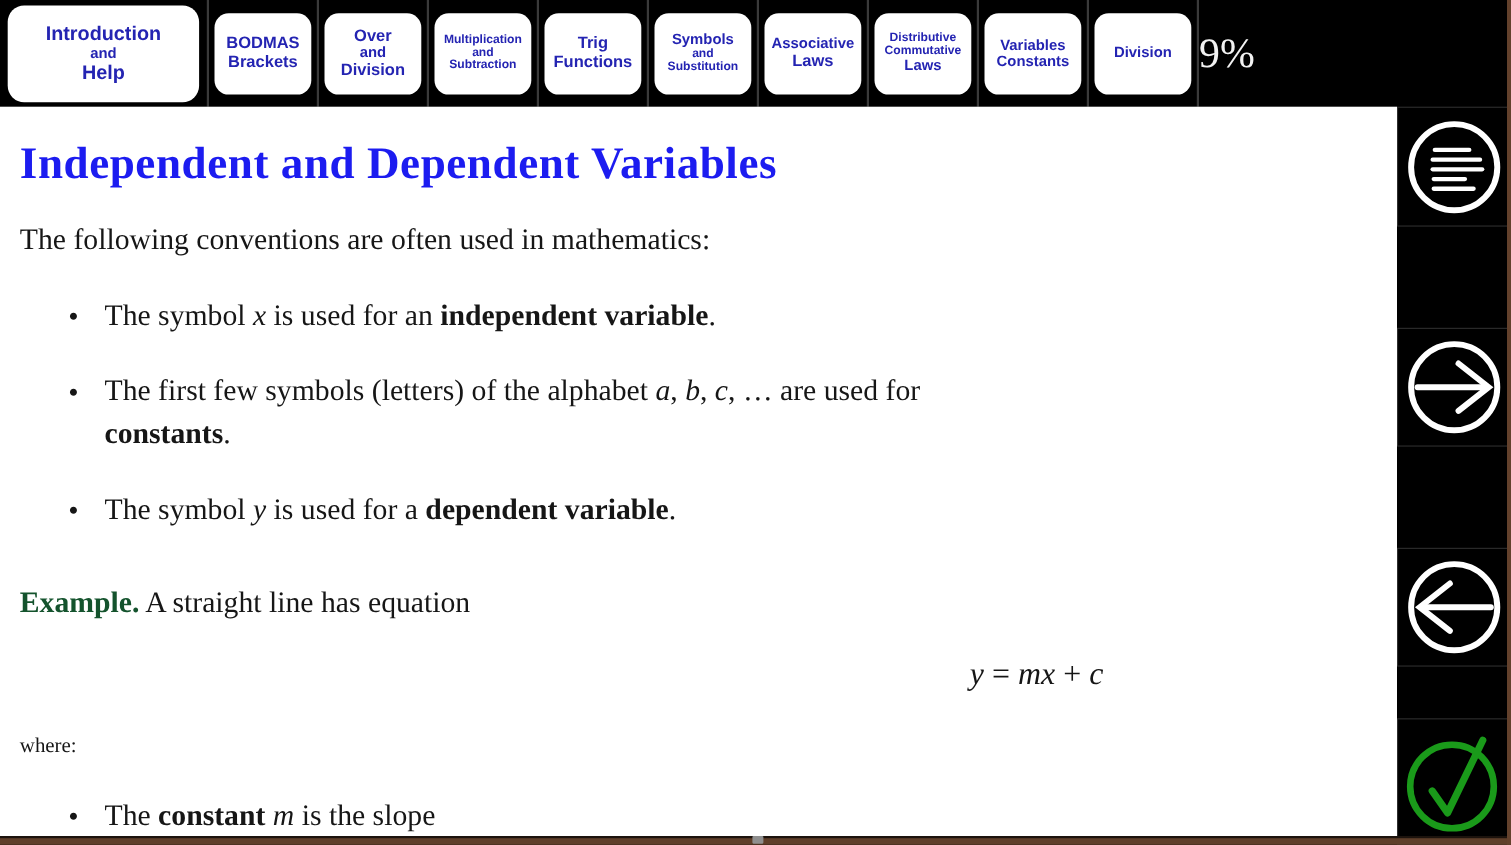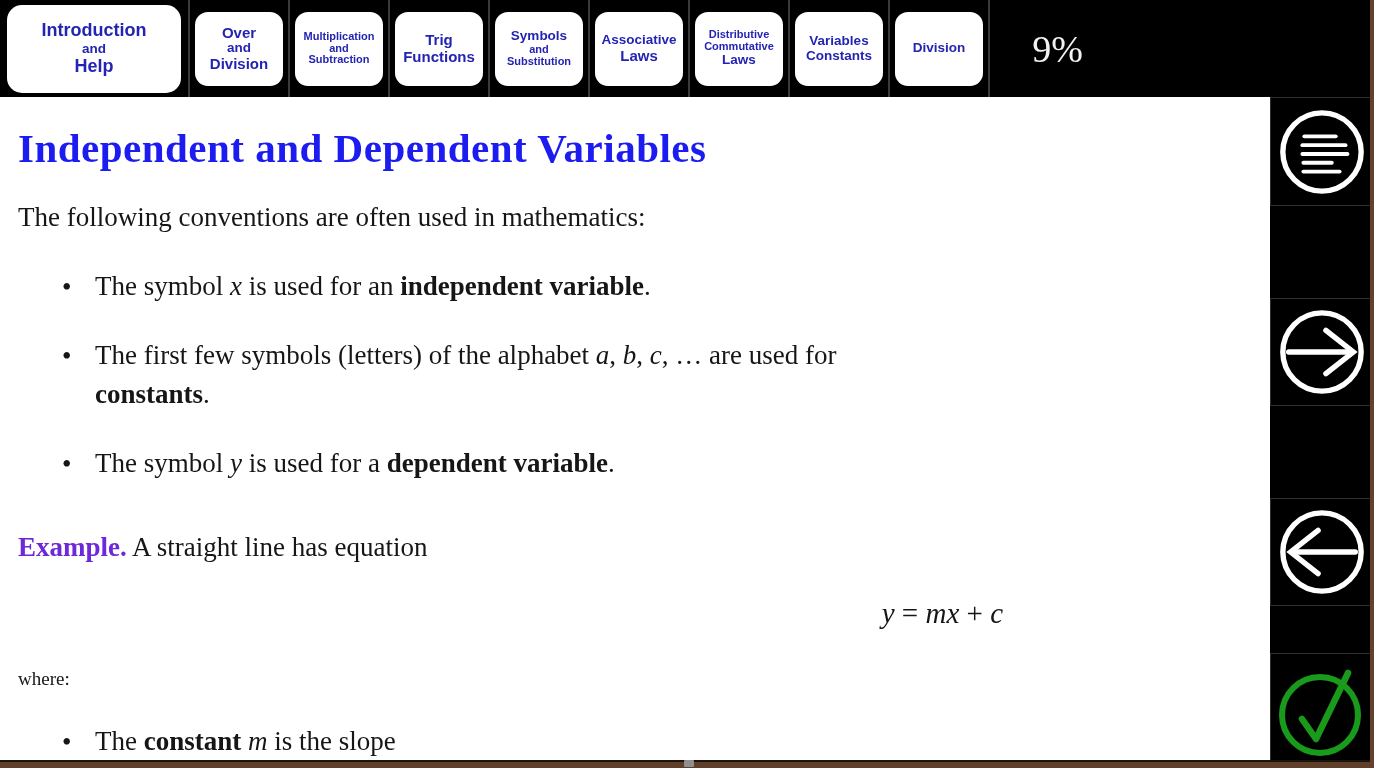--- a/index.html
+++ b/index.html
@@ -84,21 +84,21 @@
   }
   ul.bullets li + li { margin-top: 31px; }
   ul.bullets li::before {
     content: "\2022";
     position: absolute; left: 0; top: 1px;
     font-size: 27px;
   }
   .mvar { font-style: italic; }
   .bterm { font-weight: bold; }
   .example { margin-top: 50px; font-size: 27px; }
-  .example-label { color: #6d28d9; font-weight: bold; }
+  .example-label { color: #14532d; font-weight: bold; }
   .equation {
     margin-top: 34px;
     font-size: 29px;
     text-align: right;
     max-width: 985px;
   }
   .where { margin-top: 38px; font-size: 19px; }
   ul.bullets.last { margin-top: 32px; }
 
   
@@ -152,20 +152,26 @@
   <div class="topbar">
 
     <div class="tab-cell first">
       <div class="tab active">
         <span class="t-lg">Introduction</span>
         <span class="t-sm">and</span>
         <span class="t-lg">Help</span>
       </div>
     </div>
 
+    <div class="tab-cell small">
+      <div class="tab">
+        <span class="t-md">BODMAS</span>
+        <span class="t-md">Brackets</span>
+      </div>
+    </div>
 
     <div class="tab-cell small">
       <div class="tab">
         <span class="t-md">Over</span>
         <span class="t-sm">and</span>
         <span class="t-md">Division</span>
       </div>
     </div>
 
     <div class="tab-cell small">

